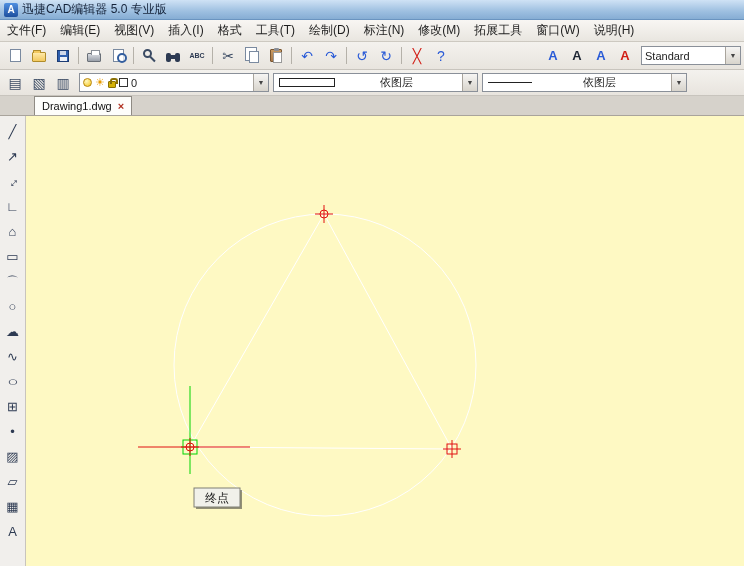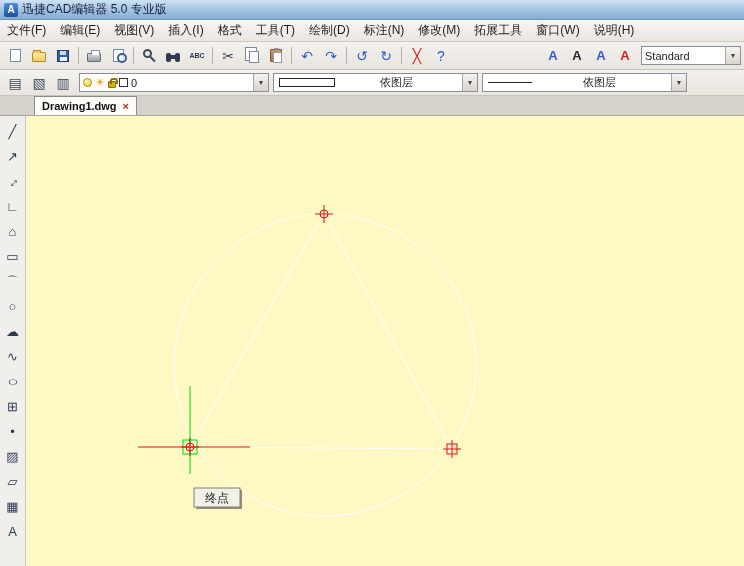--- a/index.html
+++ b/index.html
@@ -82,21 +82,21 @@
   .combo-layer{width:190px}
   .combo-color{width:205px}
   .combo-linetype{width:205px}
   .combo .label-right{margin-left:auto;padding-right:4px}
   .color-preview{width:56px;height:9px;background:#fff;border:1px solid #222;margin-left:2px}
   .line-preview{width:44px;height:1px;background:#222;margin-left:2px}
 
   
   .tabbar{height:20px;background:#d6d2cb;border-bottom:1px solid #a9a49c;display:flex;align-items:flex-end;padding-left:34px}
   .tab{height:19px;background:#fdfdfb;border:1px solid #8f8b84;border-bottom:none;
-    display:flex;align-items:center;gap:6px;padding:0 7px;font-size:11px;font-weight:bold;color:#111}
+    display:flex;align-items:center;gap:6px;padding:0 7px;font-size:11px;font-weight:normal;color:#111}
   .tab-close{font-size:11px;font-weight:bold;color:#b03020;cursor:default;line-height:1}
   .tab-close::after{content:"×"}
 
   
   .main{flex:1;display:flex;min-height:0}
   .tool-col{width:26px;background:#f1efec;border-right:1px solid #c8c4bd;display:flex;flex-direction:column;
     align-items:center;padding-top:3px;gap:1px}
   .tool-btn{width:22px;height:24px;border:1px solid transparent;background:transparent;display:flex;
     align-items:center;justify-content:center;padding:0}
   .tool-btn .glyph{font-size:13px;color:#2d3a52}

